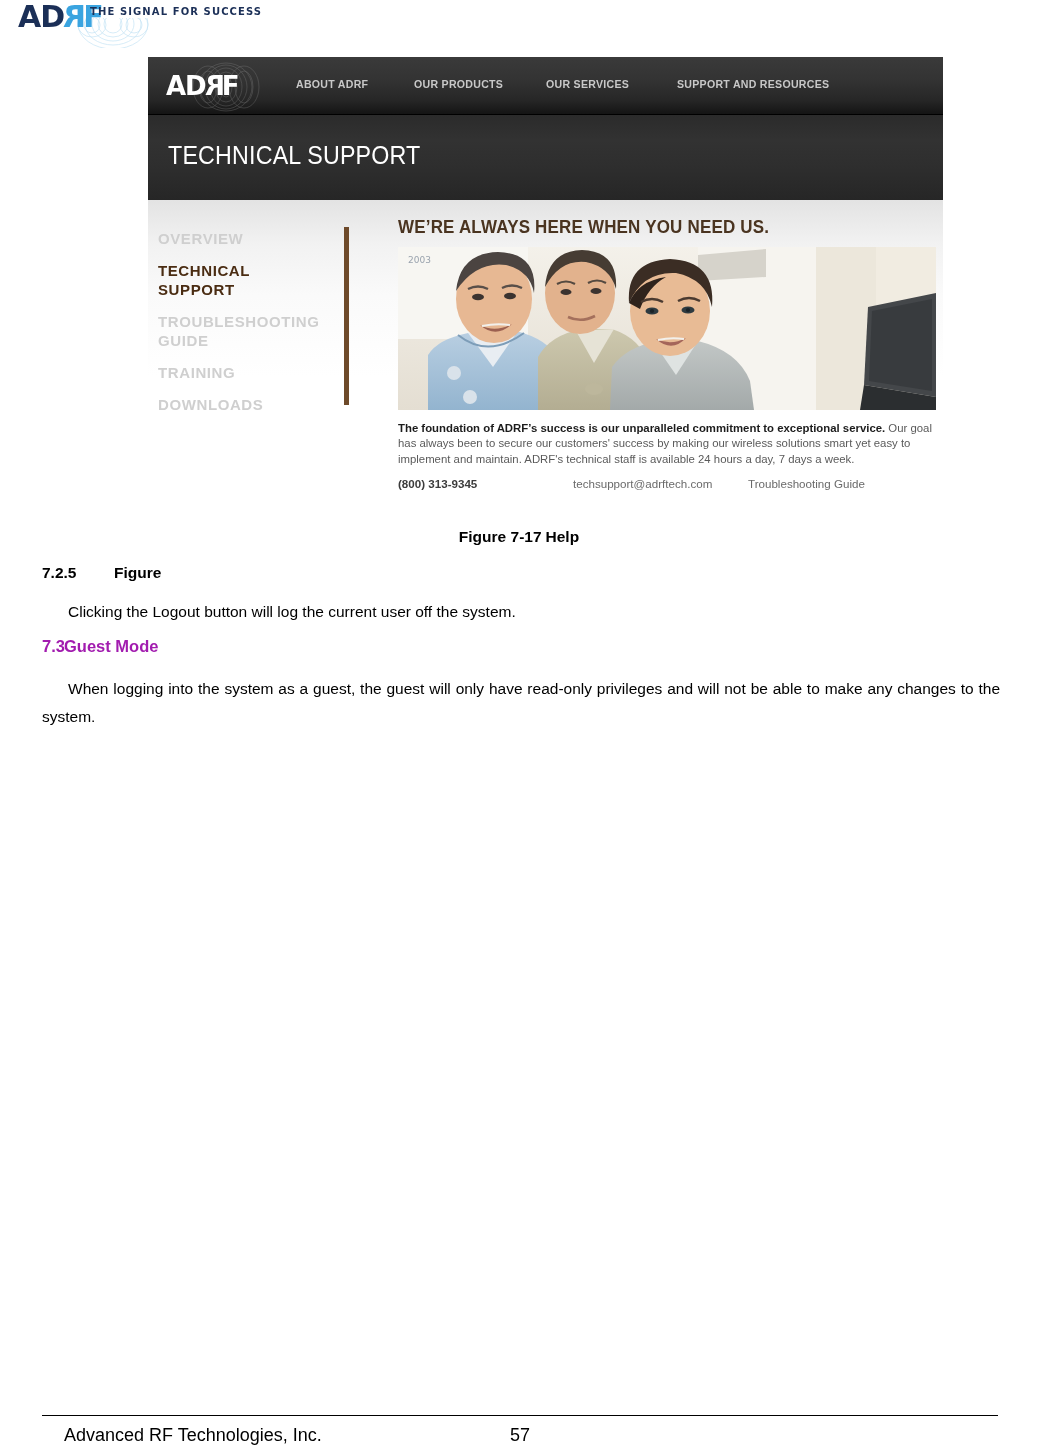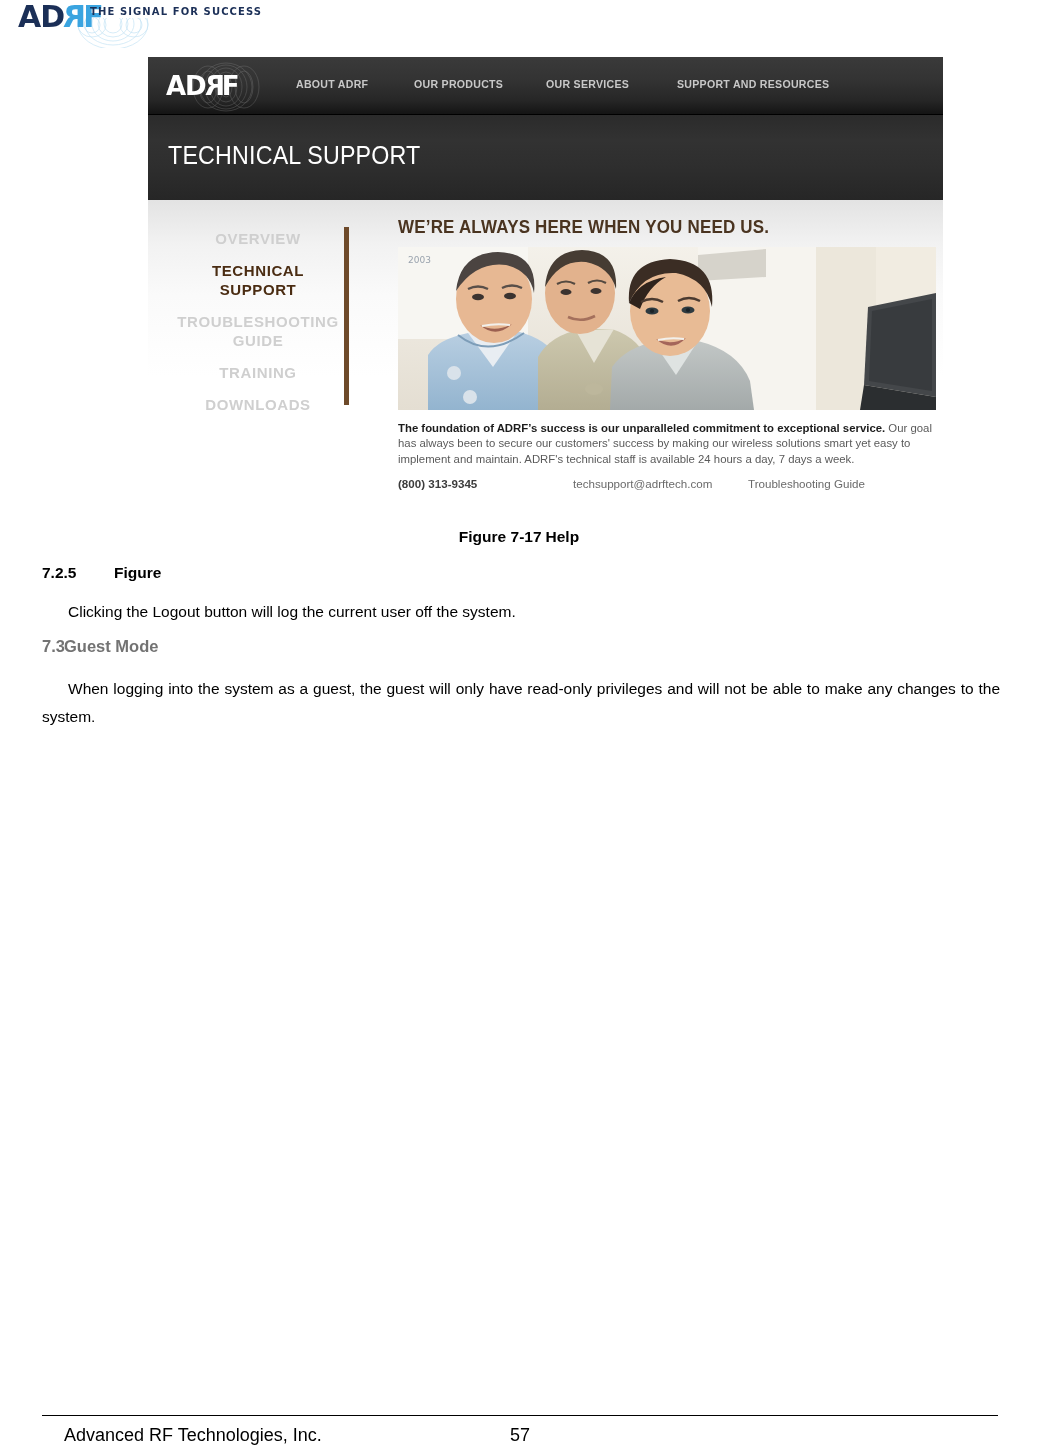--- a/index.html
+++ b/index.html
@@ -156,21 +156,21 @@
     height: 319px;
     background: linear-gradient(180deg,#e3e3e3 0%,#f2f2f2 14%,#fafafa 30%,#ffffff 55%,#ffffff 100%);
   }
 
   
   .side-menu {
     position: absolute;
     left: 10px;
     top: 29px;
     width: 200px;
-    text-align: center;
+    text-align: left;
   }
   .side-item {
     font-size: 15px;
     font-weight: 700;
     color: #cfcfcf;
     letter-spacing: .6px;
     line-height: 19px;
     margin-bottom: 13px;
     font-family: "Liberation Sans", sans-serif;
     white-space: pre-line;
@@ -280,21 +280,21 @@
     font-weight: 700;
     color: #000;
     white-space: nowrap;
   }
   .h3 .num { display: inline-block; width: 72px; }
   .h2 {
     position: absolute;
     left: 42px;
     font-size: 16.5px;
     font-weight: 700;
-    color: #737373;
+    color: #a21caf;
     white-space: nowrap;
   }
   .h2 .num { display: inline-block; width: 22px; }
 
   .para {
     position: absolute;
     left: 42px;
     width: 958px;
     font-size: 15.5px;
     line-height: 28px;

